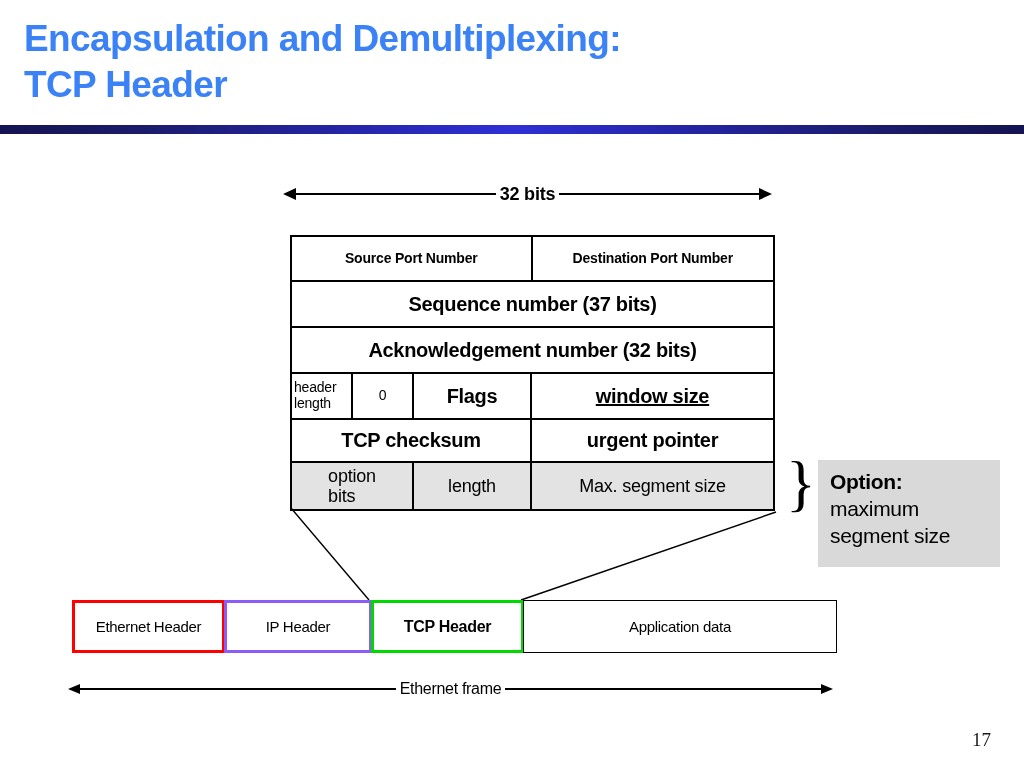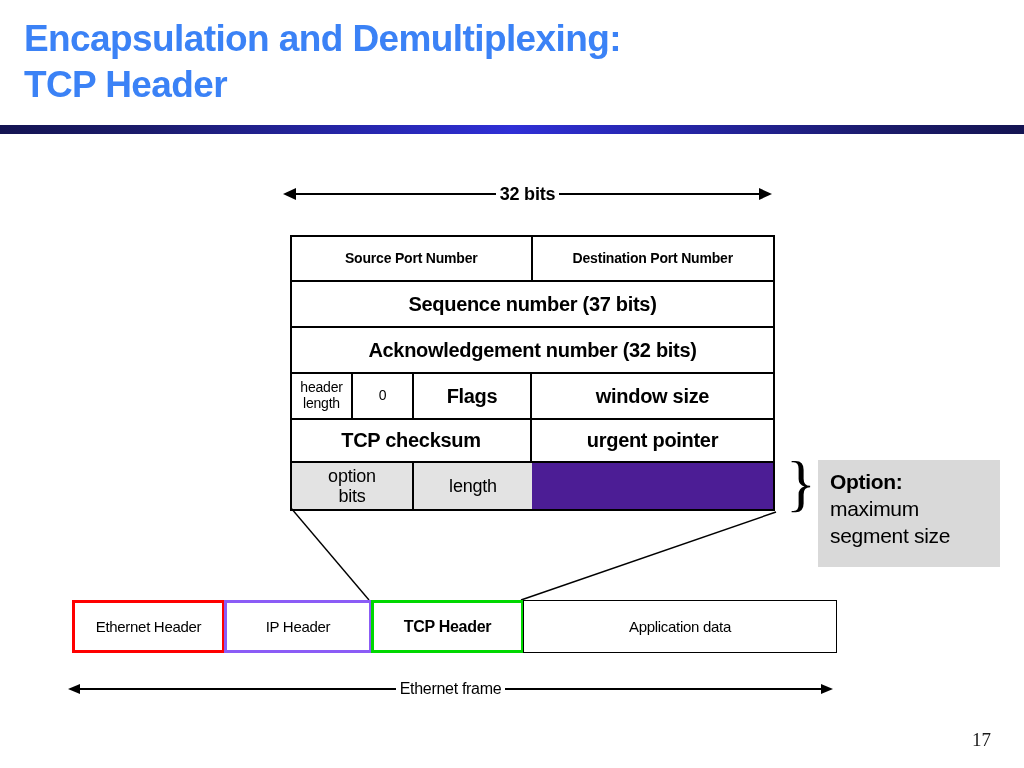--- a/index.html
+++ b/index.html
@@ -116,21 +116,21 @@
     border-bottom: 2px solid #000;
     box-sizing: border-box;
   }
   .tcp-row:last-child { border-bottom: none; }
   .tcp-cell {
     box-sizing: border-box;
     border-right: 2px solid #000;
     display: flex;
     align-items: center;
     justify-content: center;
-    text-align: center;
+    text-align: left;
     line-height: 1.12;
     padding: 6px 2px;
   }
   .tcp-cell:last-child { border-right: none; }
 
   .h44 { height: 45px; }
   .h46 { height: 46px; }
   .h43 { height: 43px; }
 
   .f-small-bold { font-size: 14px; font-weight: bold; letter-spacing: -0.2px; }
@@ -140,21 +140,21 @@
 
   .opt-row { background: #4c1d95; }
   .opt-row .tcp-cell { background: #e3e3e3; }
 
   
   .w-half   { width: 50%; }
   .w-full   { width: 100%; }
   .w-hdrlen { width: 61px; }
   .w-zero   { width: 61px; }
   .w-flags  { width: 118px; }
-  .w-win    { width: 241px; }
+  .w-win    { width: 241px; text-decoration: underline; }
   .w-cks    { width: 240px; }
   .w-urg    { width: 241px; }
   .w-opt    { width: 122px; }
   .w-len    { width: 118px; }
   .w-mss    { width: 241px; }
 
   
   #connectors {
     position: absolute;
     left: 0; top: 0;
@@ -293,20 +293,21 @@
   </div>
 
   <div class="tcp-row h46 opt-row">
     <div class="tcp-cell w-opt f-mid-reg">
       <span style="display:block">
         <span style="display:block">option</span>
         <span style="display:block">bits</span>
       </span>
     </div>
     <div class="tcp-cell w-len f-mid-reg">length</div>
+    <div class="tcp-cell w-mss f-mid-reg">Max. segment size</div>
   </div>
 
 </div>
 
 <svg id="connectors">
   <line x1="291" y1="508" x2="369" y2="600" stroke="#000" stroke-width="1.4"></line>
   <line x1="776" y1="512" x2="521" y2="600" stroke="#000" stroke-width="1.4"></line>
 </svg>
 
 <div id="option-brace">}</div>

